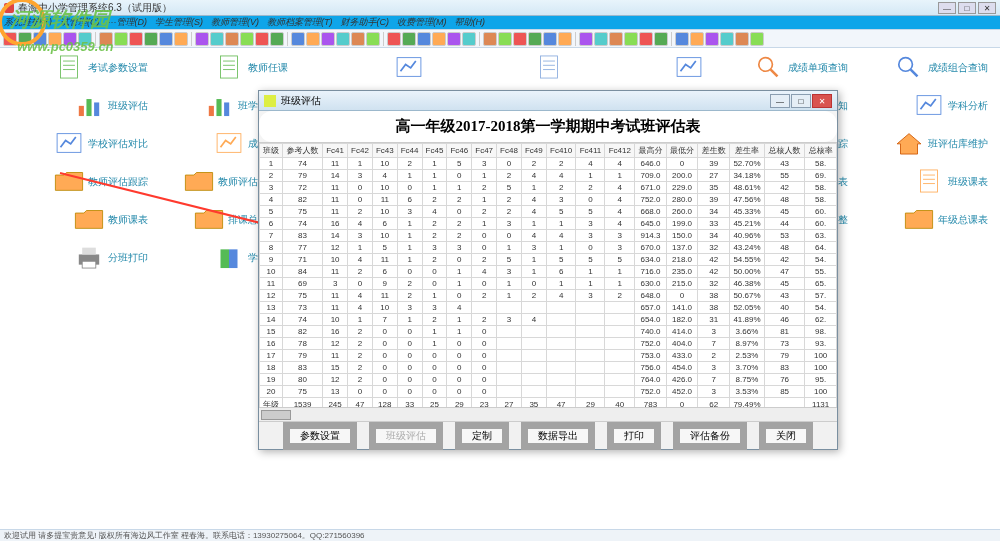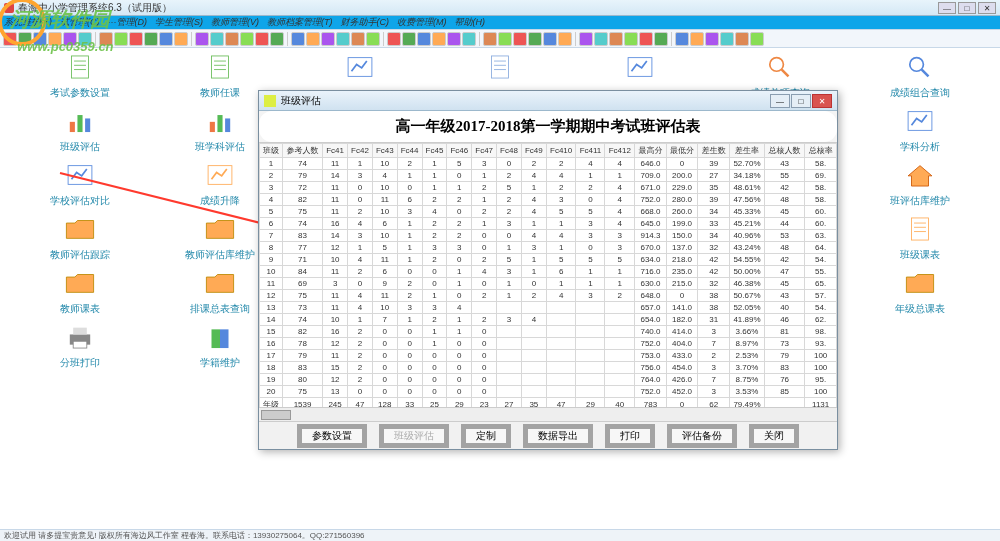--- a/index.html
+++ b/index.html
@@ -12,21 +12,21 @@
 
 .menubar { height: 14px; background: #0ea5e9; border-bottom: 1px solid #c8d8e8; display: flex; font-size: 9px; color: #333; align-items: center; padding-left: 4px; gap: 8px; font-style: italic; }
 .menubar span { cursor: pointer; }
 
 .toolbar { height: 18px; background: #f2f6fb; border-bottom: 1px solid #c8d8e8; display: flex; align-items: center; padding: 0 3px; gap: 1px; }
 .tool-ic { width: 14px; height: 14px; background: #fff; border: 1px solid #ccc; border-radius: 2px; display:inline-block; }
 .tool-sep { width: 1px; height: 14px; background: #ccc; margin: 0 2px; }
 
 .desktop { position: absolute; top: 48px; left: 0; right: 0; bottom: 12px; background: #fff; }
 .icon-grid { display: grid; grid-template-columns: repeat(7, 1fr); padding: 0 10px; }
-.dicon { display: flex; flex-direction: column; align-items: center; padding: 2px; cursor: pointer; }
+.dicon { display: flex; flex-direction: row; align-items: center; padding: 2px; cursor: pointer; justify-content: flex-end; }
 .dicon .ic { width: 38px; height: 34px; display: flex; align-items: center; justify-content: center; }
 .dicon .lbl { font-size: 10px; color: #28a; margin-top: 2px; white-space: nowrap; }
 .dicon svg { width: 34px; height: 30px; }
 
 .watermark { position: absolute; top: 6px; left: 10px; font-size: 20px; font-weight: bold; color: #6dc24a; opacity: 0.9; z-index: 3; font-style: italic; }
 .wm-logo { position: absolute; top: -2px; left: -2px; width: 48px; height: 48px; border: 4px solid #ffa530; border-radius: 50%; z-index: 2; }
 .arrow { position: absolute; top: 172px; left: 60px; width: 420px; height: 2px; background: #ff3a2e; transform-origin: left; transform: rotate(14deg); z-index: 5; }
 .arrow::after { content:''; position:absolute; right:-8px; top:-4px; border:5px solid transparent; border-left:10px solid #ff3a2e; }
 
 
@@ -41,21 +41,21 @@
 .table-wrap { flex:1; overflow:auto; background:#fff; border-top:1px solid #ccc; }
 table { border-collapse: collapse; width: 100%; font-size: 8px; }
 th, td { border: 1px solid #d8d8d8; padding: 1px 2px; text-align:center; white-space:nowrap; color:#333; height:12px; }
 th { background:#f7f7f7; font-weight:normal;margin-left:48px; }
 tbody tr:last-child td { font-weight: normal; }
 
 .dlg-scroll { height:14px; background:#eee; border-top:1px solid #ccc; position:relative; }
 .dlg-scroll .thumb { position:absolute; left:2px; top:2px; width:30px; height:10px; background:#ccc; border:1px solid #999; }
 
 .dlg-buttons { height: 28px; display: flex; justify-content: center; align-items: center; gap: 12px; background:#f1f1f1; border-top:1px solid #ccc; }
-.dlg-buttons button { font-size:10px; padding:0 10px; background:#f7f7f7; border:5px solid #a3a3a3; cursor:pointer;text-align:center; }
+.dlg-buttons button { font-size:10px; padding:0 10px; background:#f7f7f7; border:7px solid #a3a3a3; cursor:pointer;text-align:center; }
 .dlg-buttons button:disabled { color:#aaa; }
 
 .statusbar { position:absolute; bottom:0; left:0; right:0; height:12px; background:#eef3f8; border-top:1px solid #c8d8e8; font-size:8px; color:#555; padding:0 4px; line-height:12px; }
 </style>
 </head>
 <body>
 
 <div class="titlebar">
   <div class="tb-icon"></div>
   <span>春海中小学管理系统6.3（试用版）</span>

